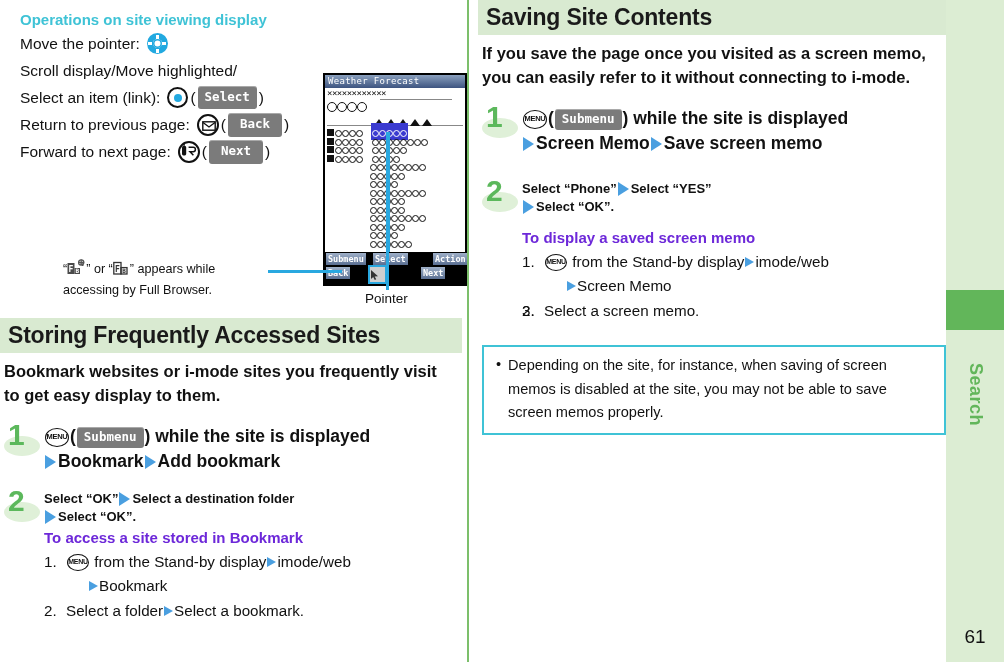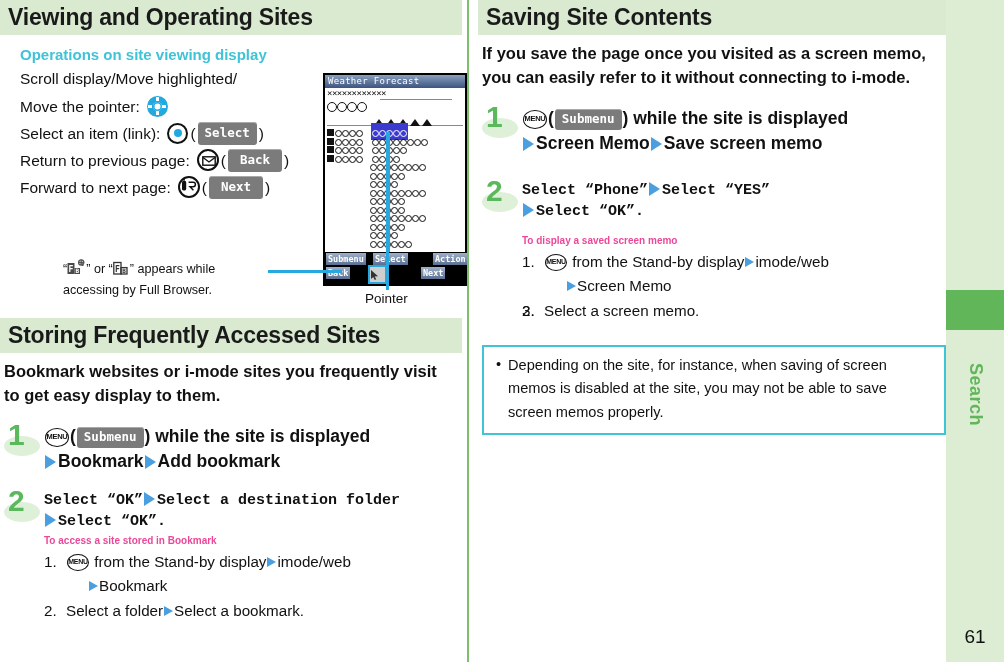--- a/index.html
+++ b/index.html
@@ -17,21 +17,21 @@
 
   
   .sec-head{
     background:#d9ead1;color:#1a1a1a;font-weight:bold;font-size:23px;
     padding:4px 0 5px 8px;letter-spacing:-0.2px;line-height:1.15;
   }
   .sec-head.right{margin-left:0;}
 
   
   .sub-head{color:#3fc3d6;font-weight:bold;font-size:15px;margin:7px 0 3px 0;}
-  .sub-head2{color:#ec4899;font-weight:bold;font-size:10px;margin:2px 0 4px 0;}
+  .sub-head2{color:#6d28d9;font-weight:bold;font-size:15px;margin:2px 0 4px 0;}
 
   
   .line{font-size:15.5px;color:#111;margin:2px 0;line-height:1.62;display:flex;align-items:center;flex-wrap:wrap;}
   .intro{font-size:16.5px;font-weight:bold;color:#111;line-height:1.45;margin:7px 0 0 0;}
 
   .key-nav{width:21px;height:21px;border-radius:50%;
       background:#22a9e0;position:relative;display:inline-block;vertical-align:middle;margin:0 1px;}
   .key-nav::after{content:"";position:absolute;left:6px;top:6px;width:9px;height:9px;border-radius:50%;
       background:#fff;box-shadow:inset 0 0 0 1.5px #22a9e0;}
   .key-nav .nch{position:absolute;background:#fff;}
@@ -64,21 +64,21 @@
   .step{position:relative;padding-left:40px;margin-top:16px;}
   .step .num{
     position:absolute;left:4px;top:-4px;font-size:30px;font-weight:bold;color:#5cb85c;
     font-family:"Liberation Sans", sans-serif;line-height:1;z-index:2;
   }
   .step .numbg{
     position:absolute;left:0px;top:12px;width:36px;height:20px;border-radius:50%;
     background:#dff0d8;z-index:1;
   }
   .step-text{font-size:17.5px;font-weight:bold;color:#111;line-height:1.42;position:relative;z-index:3;}
-  .step-text.s2{font-size:15px;font-family:Liberation Mono, monospace;}
+  .step-text.s2{font-size:13px;}
 
   
   .tri{display:inline-block;width:0;height:0;border-left:11px solid #4a9fe0;
     border-top:7px solid transparent;border-bottom:7px solid transparent;
     vertical-align:middle;margin:0 2px 2px 1px;}
   .tri.sm{border-left-width:9px;border-top-width:5.5px;border-bottom-width:5.5px;margin:0 1px 2px 1px;}
 
   
   .sublist{margin:2px 0 0 0;font-size:15.2px;color:#111;line-height:1.58;}
   .sublist .li{display:block;margin:1px 0;padding-left:22px;position:relative;}
@@ -128,38 +128,37 @@
   .pagenum{position:absolute;left:946px;top:626px;width:58px;text-align:center;
      font-size:19px;color:#111;}
 </style>
 </head>
 <body>
 
 <div class="page">
 
   <div class="col-left">
 
-    <div class="sec-head">Viewing and Operating Sites</div>
 
     <div style="padding:4px 0 0 20px;">
       <div class="sub-head">Operations on site viewing display</div>
-
-      <div class="line">
-        <span>Scroll display/Move highlighted/</span>
-      </div>
 
       <div class="line">
         <span>Move the pointer:</span>
         <span style="width:6px"></span>
         <span class="key-nav">
           <span class="nch" style="left:9px;top:1.5px;width:3px;height:4px;"></span>
           <span class="nch" style="left:9px;top:15.5px;width:3px;height:4px;"></span>
           <span class="nch" style="left:1.5px;top:9px;width:4px;height:3px;"></span>
           <span class="nch" style="left:15.5px;top:9px;width:4px;height:3px;"></span>
         </span>
+      </div>
+
+      <div class="line">
+        <span>Scroll display/Move highlighted/</span>
       </div>
 
       <div class="line">
         <span>Select an item (link):</span>
         <span style="width:6px"></span>
         <span class="key-sel"></span>
         <span style="margin:0 1px;">(</span>
         <span class="pill">Select</span>
         <span style="margin:0 1px;">)</span>
       </div>

